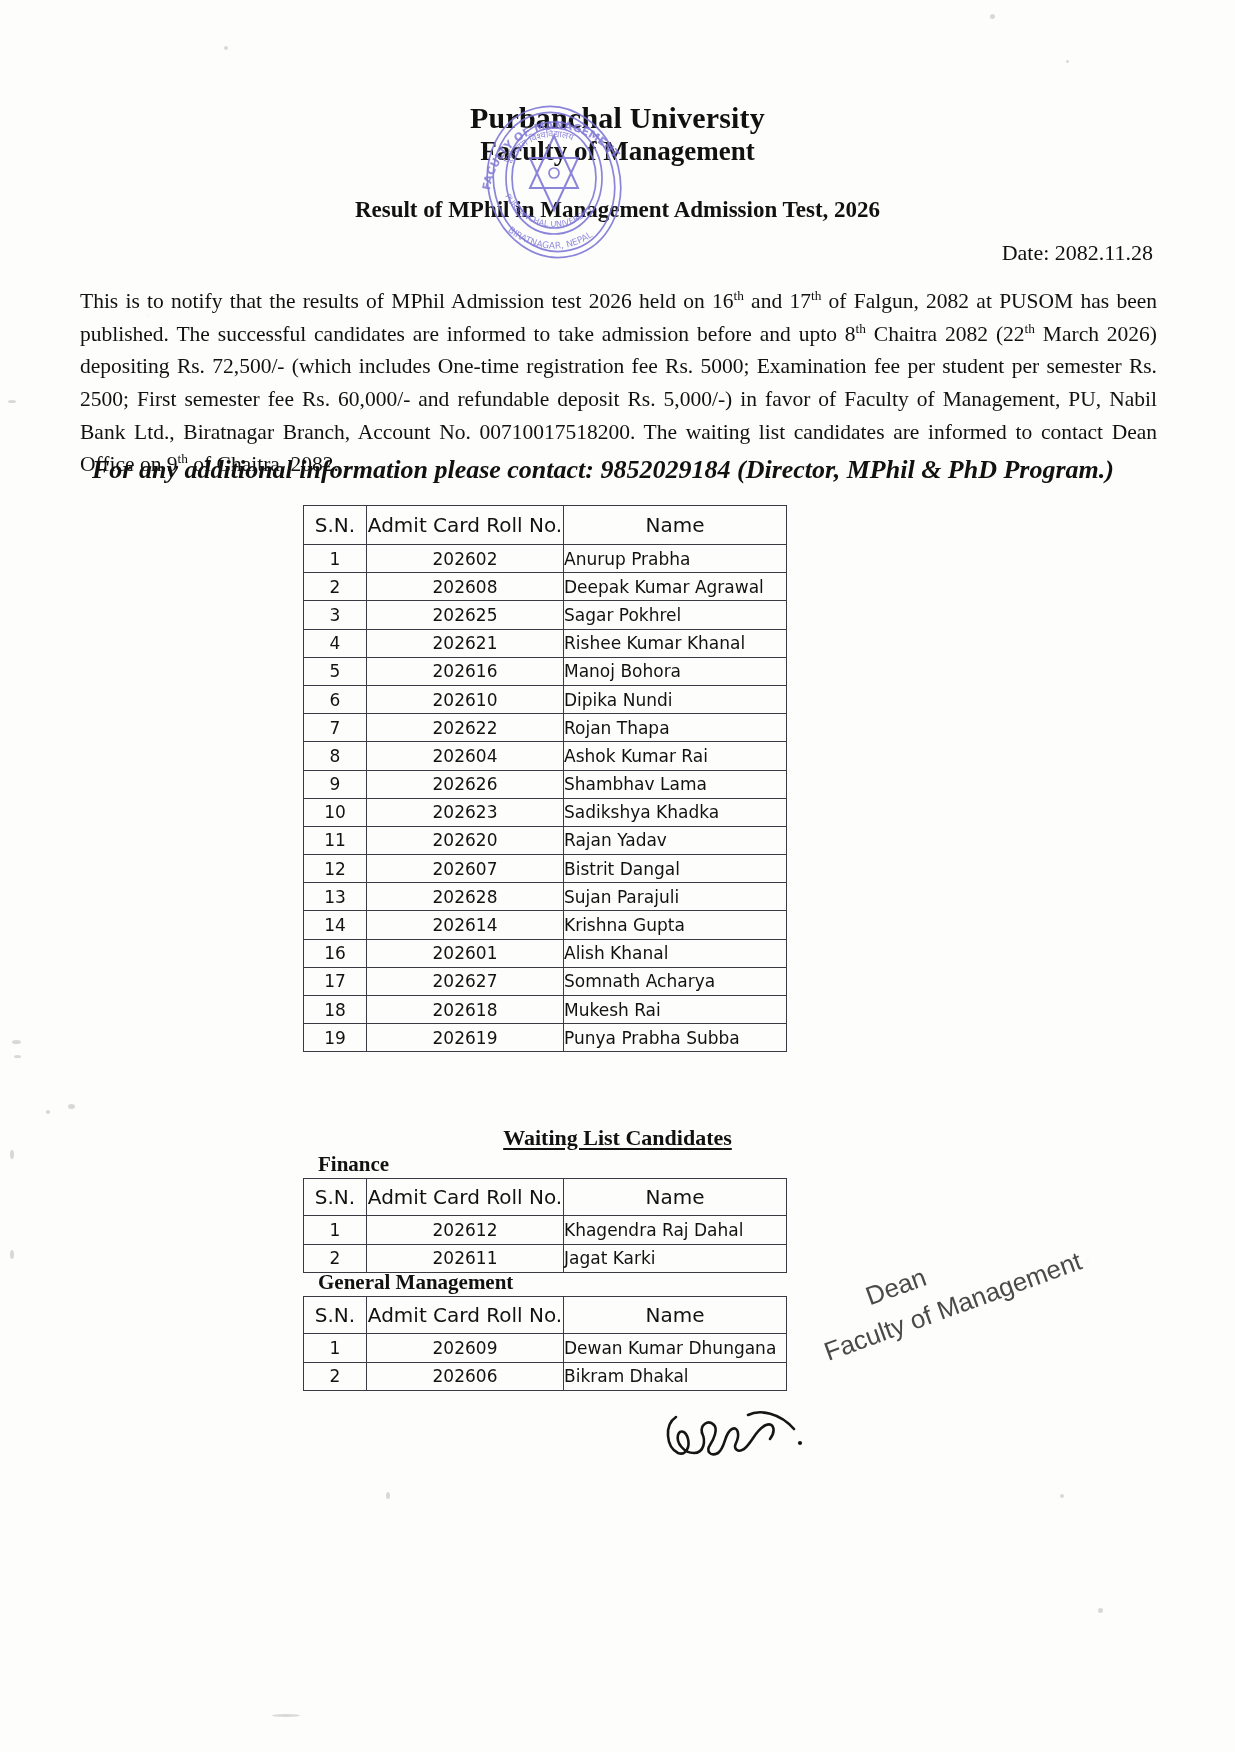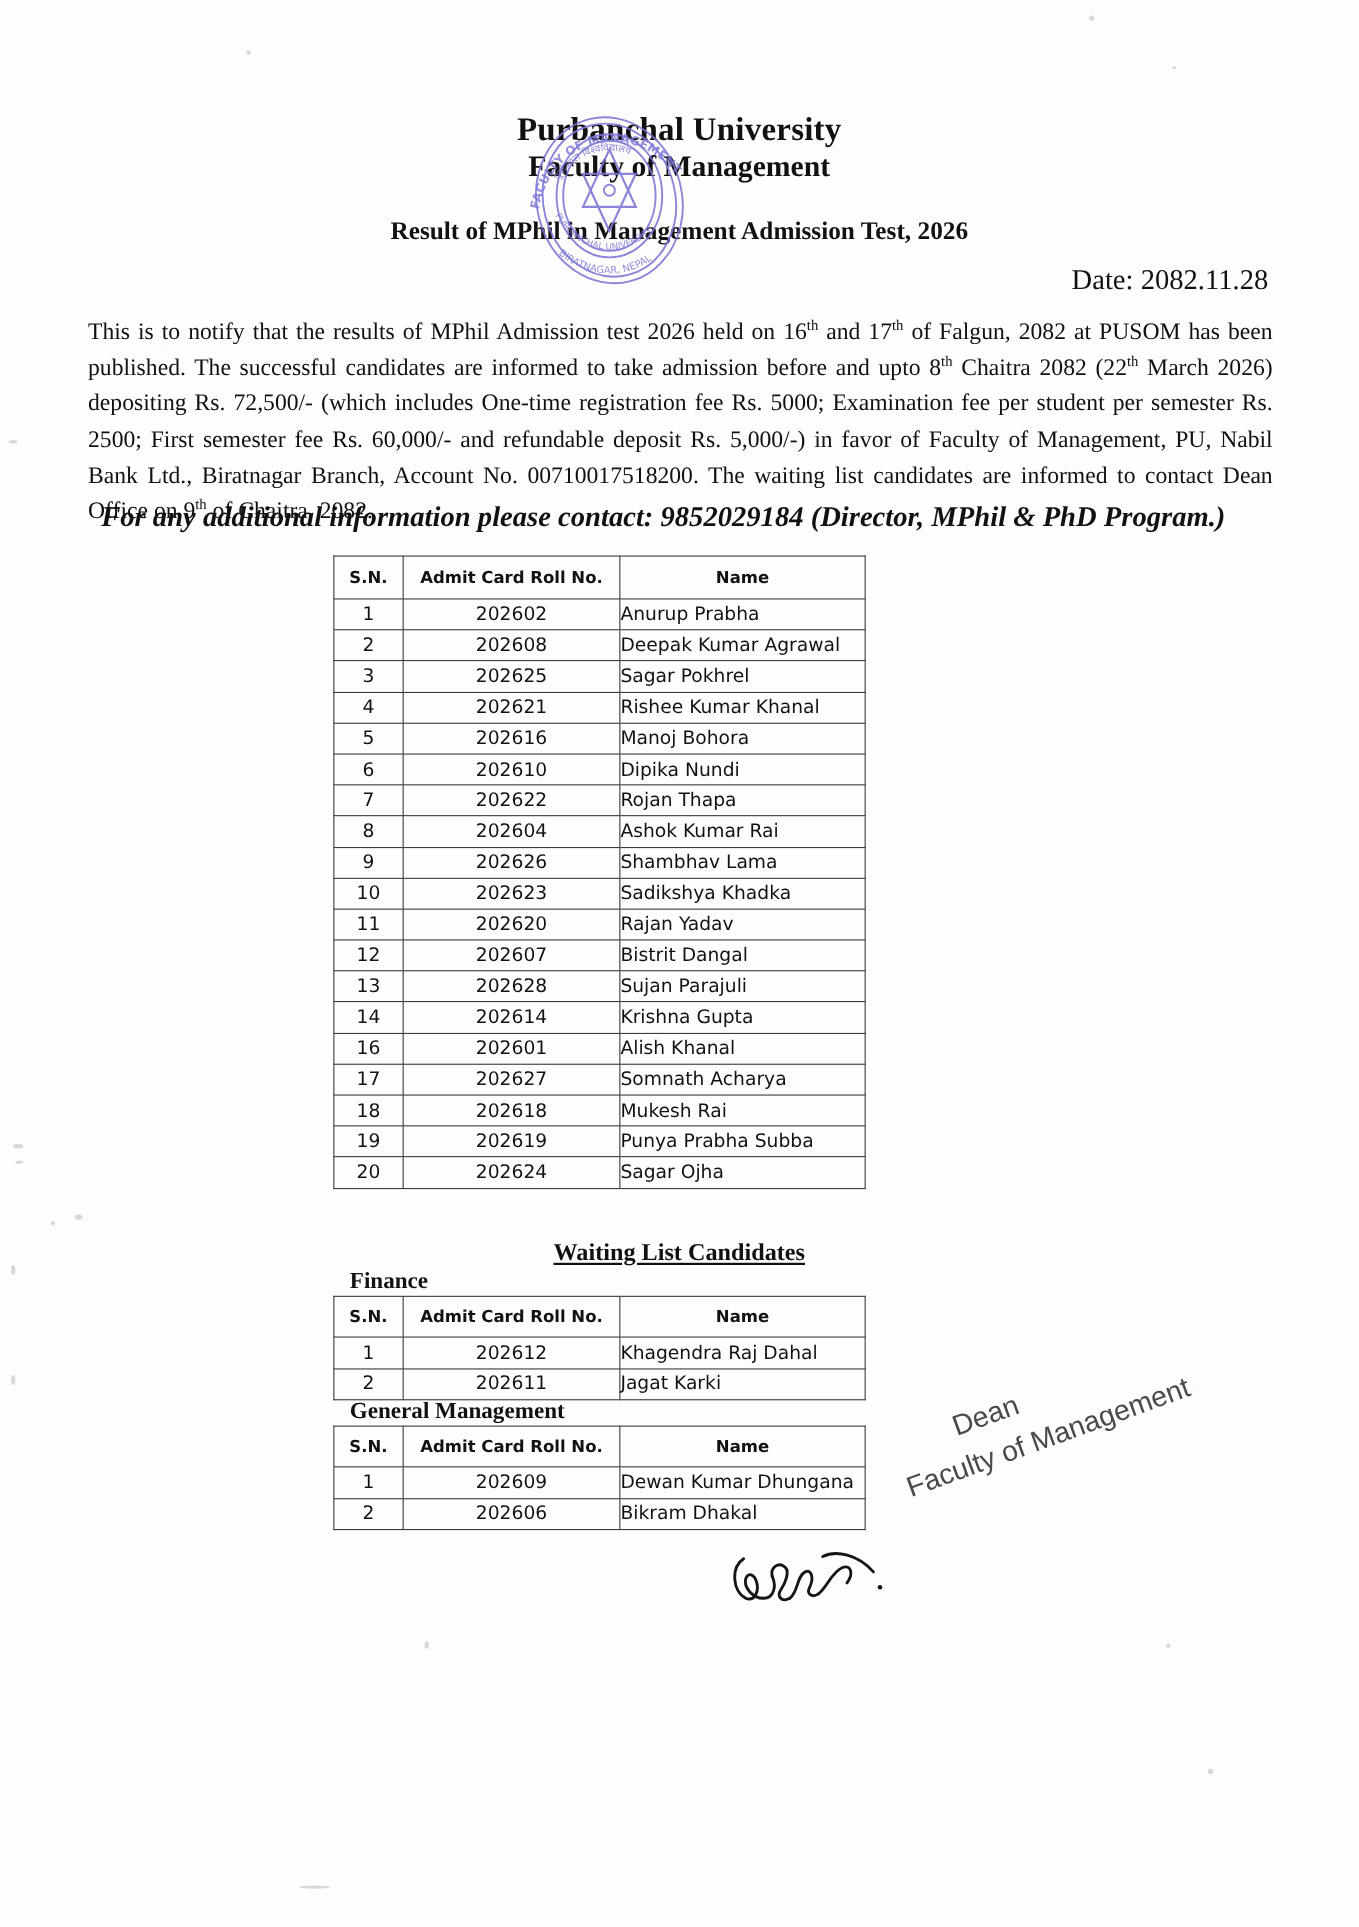--- a/index.html
+++ b/index.html
@@ -31,21 +31,21 @@
   .res-title{font-size:23px;margin-top:28px;}
 
   
   .seal{
     position:absolute;left:474px;top:92px;width:160px;height:170px;
     pointer-events:none;opacity:.95;
   }
   
   .date{
     position:absolute;right:82px;top:240px;
-    font-size:26px;
+    font-size:22px;
   }
   
   .para{
     position:absolute;left:80px;right:78px;top:285px;
     font-size:21.5px;line-height:1.52;
     text-align:justify;
     text-justify:inter-word;
   }
   .para sup{font-size:.62em;vertical-align:super;line-height:0;}
   .contact{
@@ -62,22 +62,22 @@
   }
   table.res td, table.res th{
     border:1.3px solid #3a3a44;
     padding:0;
     height:27px;
     font-size:17px;
     font-weight:normal;
     color:#121212;
   }
   table.res th{
-    font-weight:bold;
-    font-size:15px;
+    font-weight:normal;
+    font-size:20px;
     height:38px;
   }
   .c-sn{width:62px;text-align:center;}
   .c-roll{width:196px;text-align:center;}
   .c-name{width:222px;text-align:left;padding-left:9px;}
   th.c-name{text-align:center;padding-left:0;}
 
   
   #main-table-wrap{left:303px;top:505px;}
   #main-table-wrap table.res td{height:27.2px;}
@@ -266,25 +266,20 @@
           <tr>
             <td class="c-sn">18</td>
             <td class="c-roll">202618</td>
             <td class="c-name">Mukesh Rai</td>
           </tr>
           <tr>
             <td class="c-sn">19</td>
             <td class="c-roll">202619</td>
             <td class="c-name">Punya Prabha Subba</td>
           </tr>
-          <tr>
-            <td class="c-sn">20</td>
-            <td class="c-roll">202624</td>
-            <td class="c-name">Sagar Ojha</td>
-          </tr>
         </tbody>
     </table>
   </div>
 
   <div class="wl-title">Waiting List Candidates</div>
 
   <div class="sub-head" id="fin-head">Finance</div>
   <div class="tbl-wrap" id="fin-table-wrap">
     <table class="res">
       <thead>

